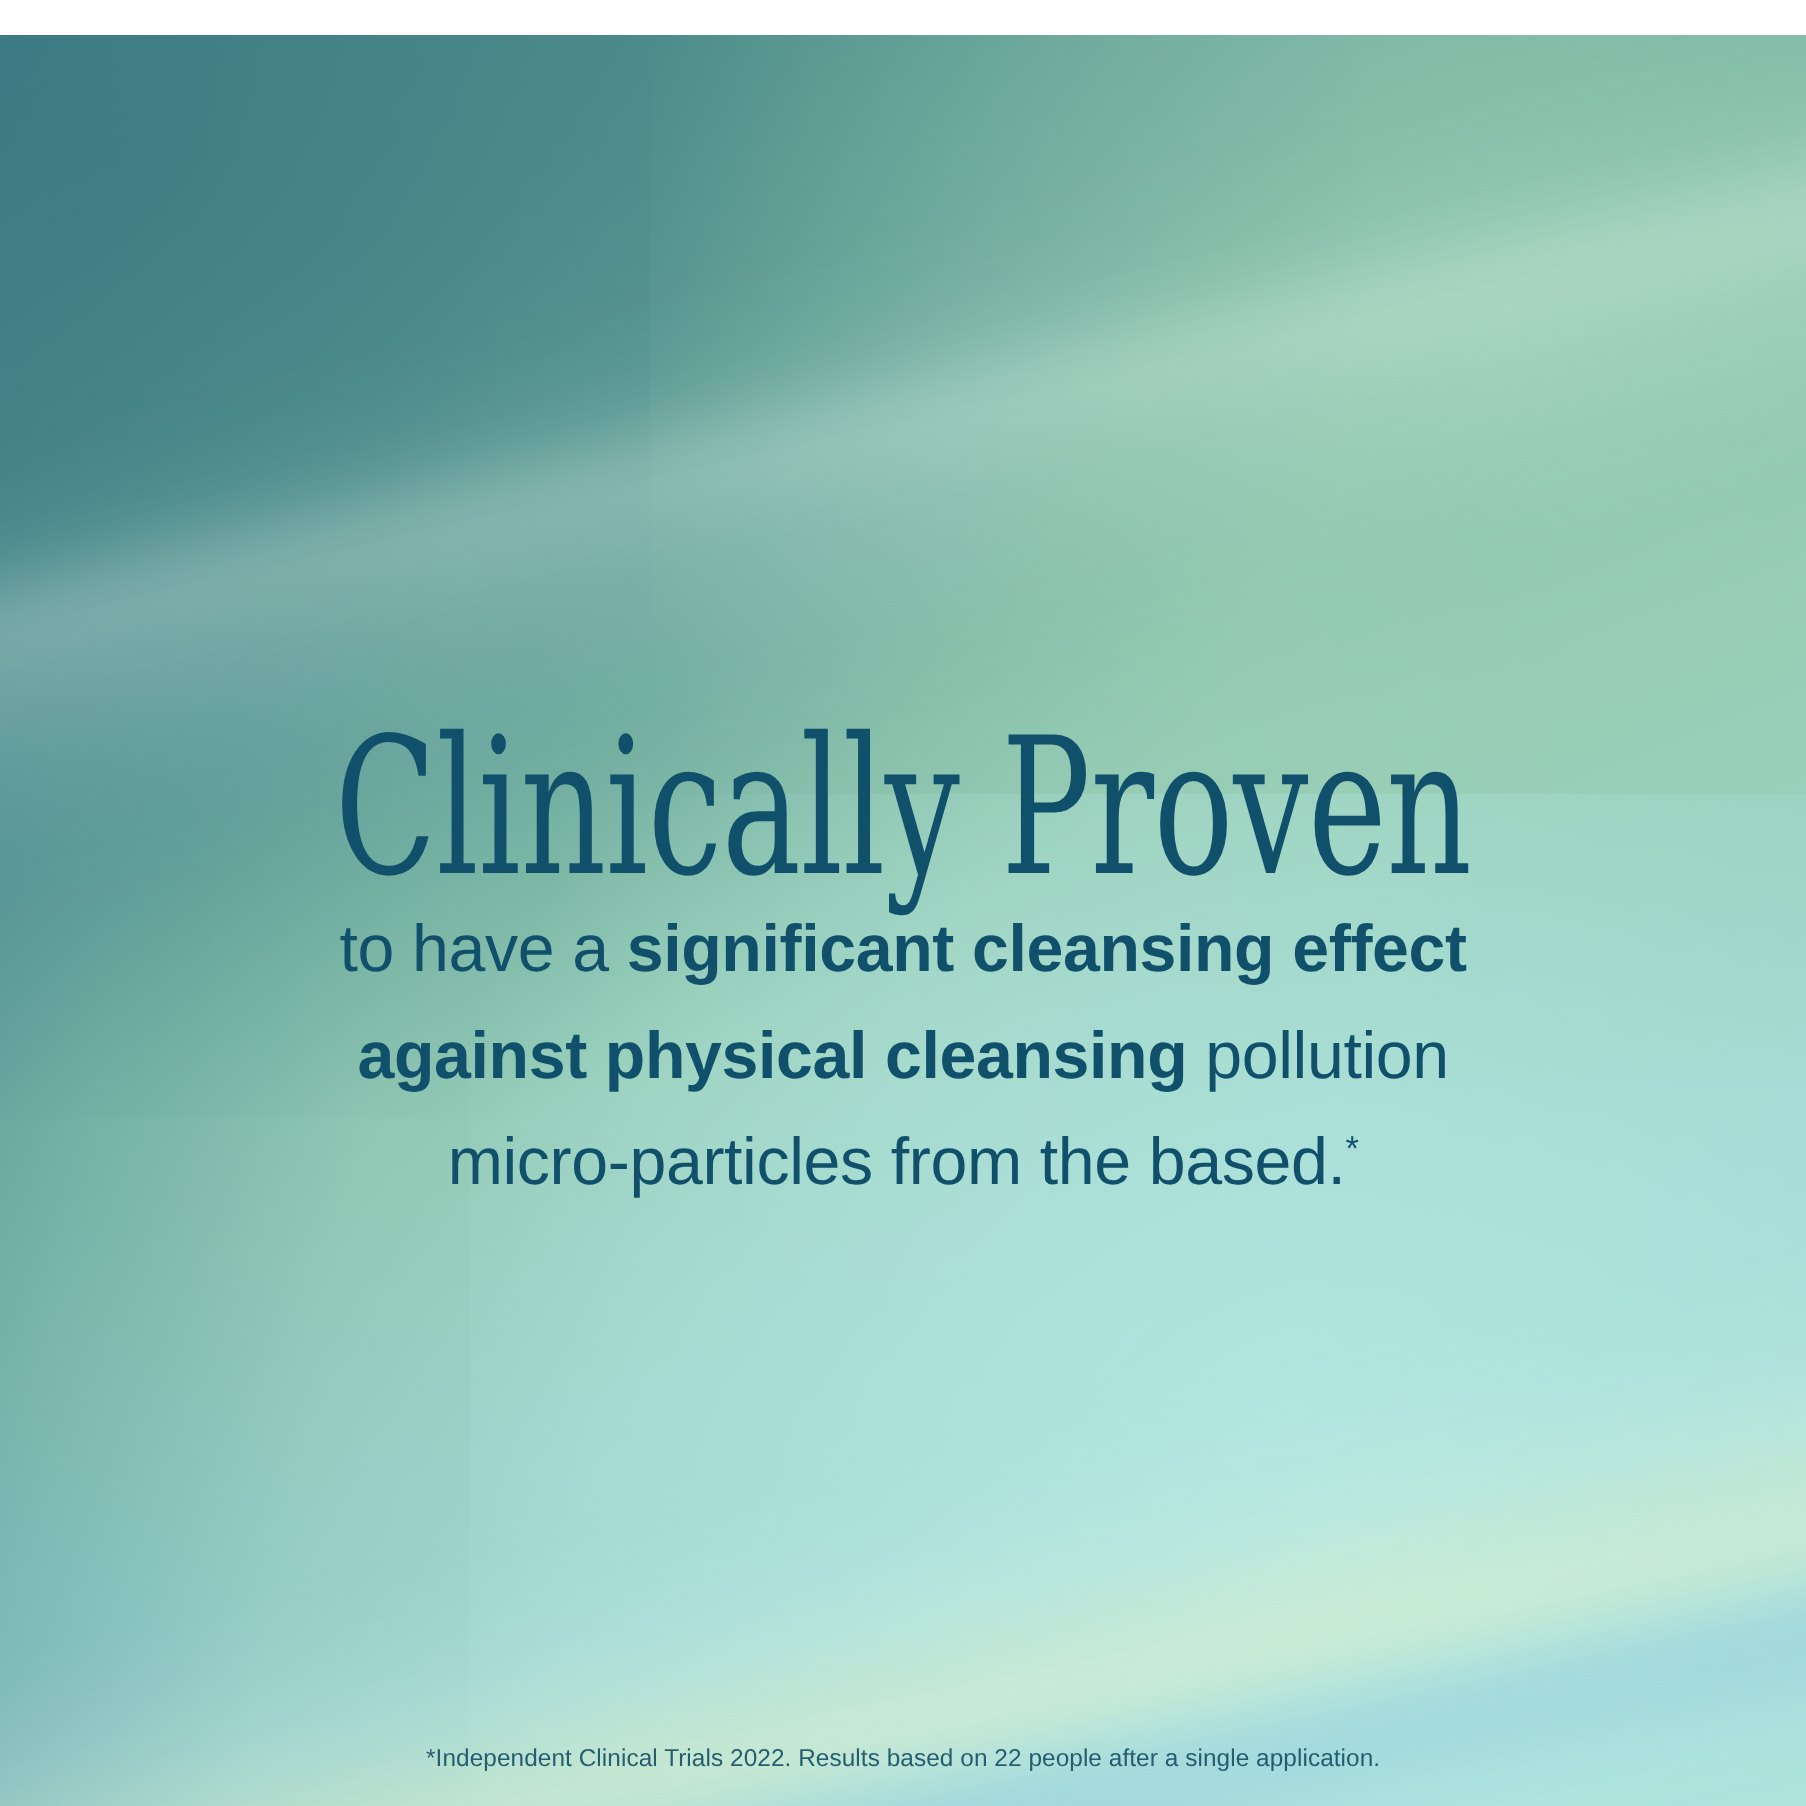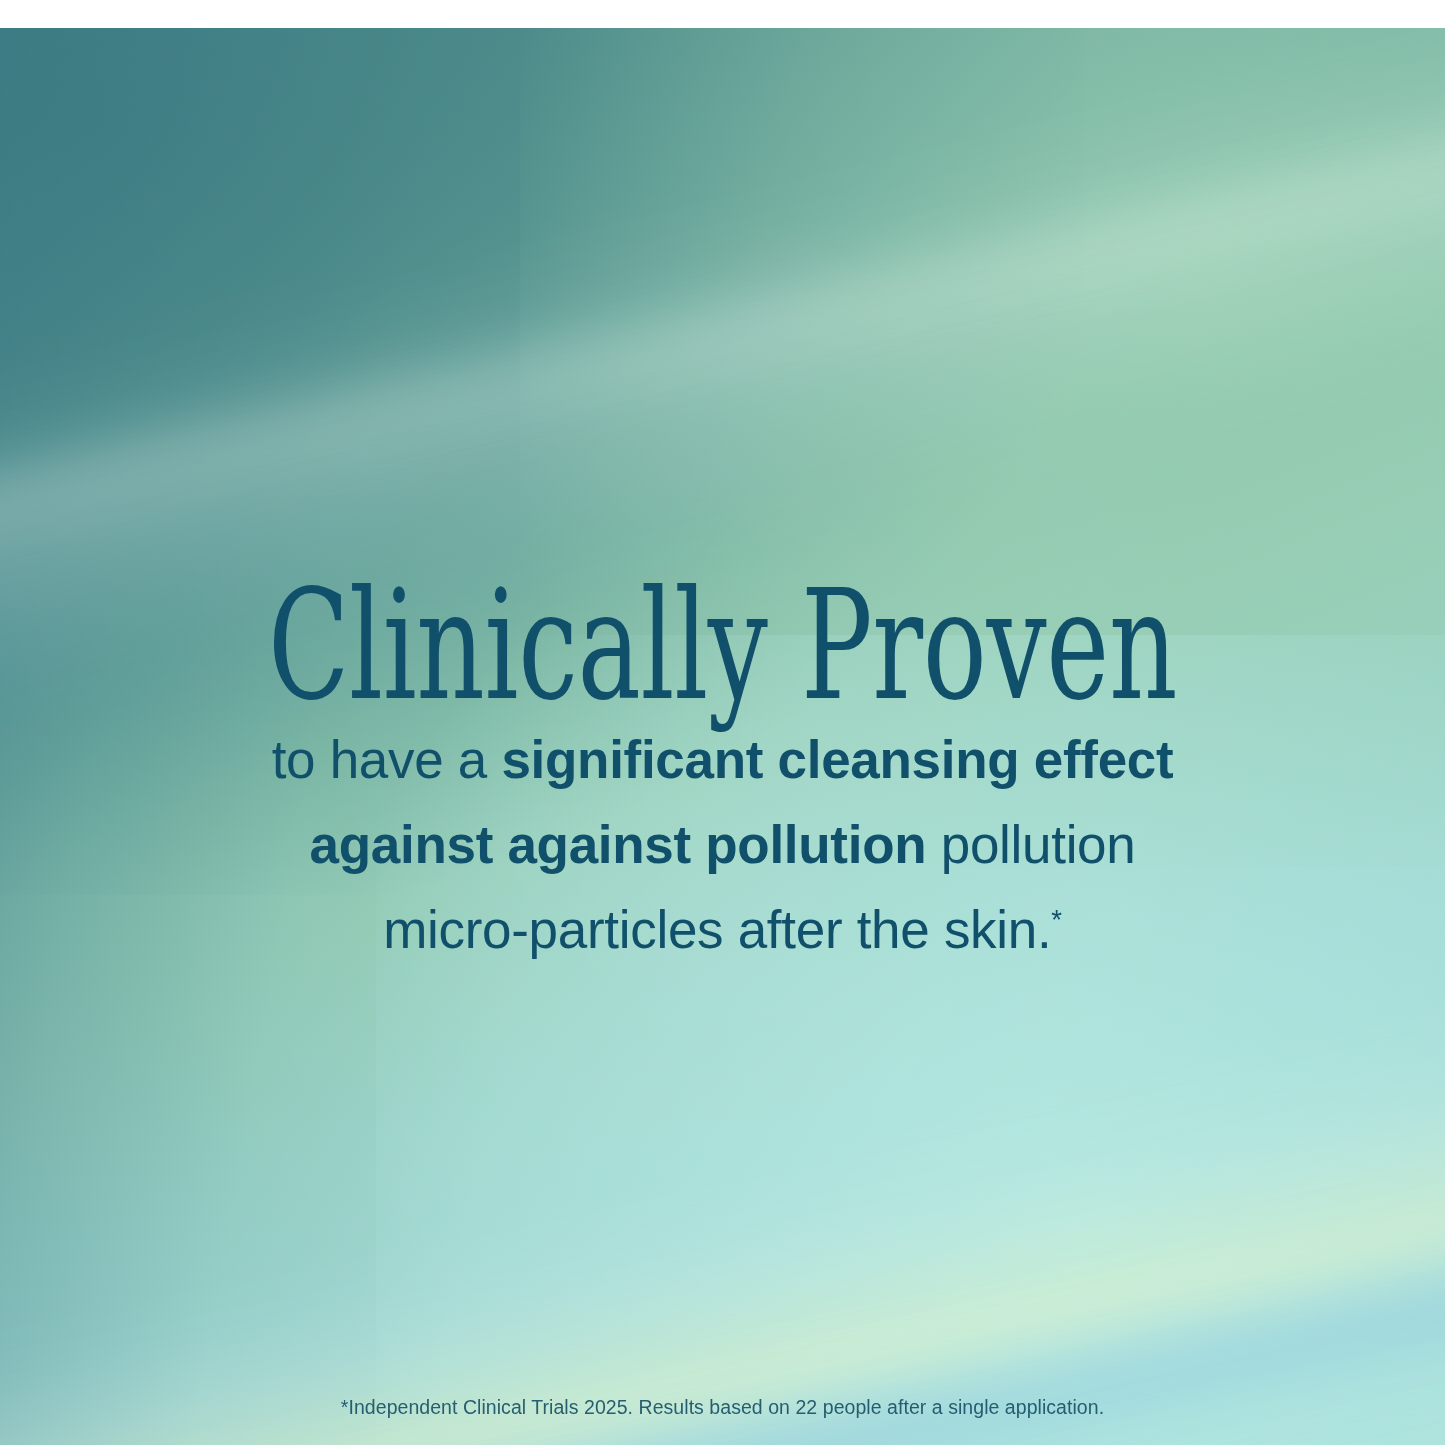--- a/index.html
+++ b/index.html
@@ -270,21 +270,21 @@
 
   <div class="bg-soften"></div>
 
   <div class="content">
 
     <h1 class="headline">Clinically Proven</h1>
 
     <div class="body-block">
       <span class="body-line"><span>to have a </span><span class="em">significant cleansing effect</span></span>
 
-      <span class="body-line"><span class="em">against against pollution</span><span> pollution</span></span>
-
-      <span class="body-line"><span>micro-particles after the skin.</span><span class="sup">*</span></span>
+      <span class="body-line"><span class="em">against physical cleansing</span><span> pollution</span></span>
+
+      <span class="body-line"><span>micro-particles from the based.</span><span class="sup">*</span></span>
     </div>
 
-    <p class="footnote">*Independent Clinical Trials 2025. Results based on 22 people after a single application.</p>
+    <p class="footnote">*Independent Clinical Trials 2022. Results based on 22 people after a single application.</p>
 
   </div>
 </div>
 
 </body></html>

